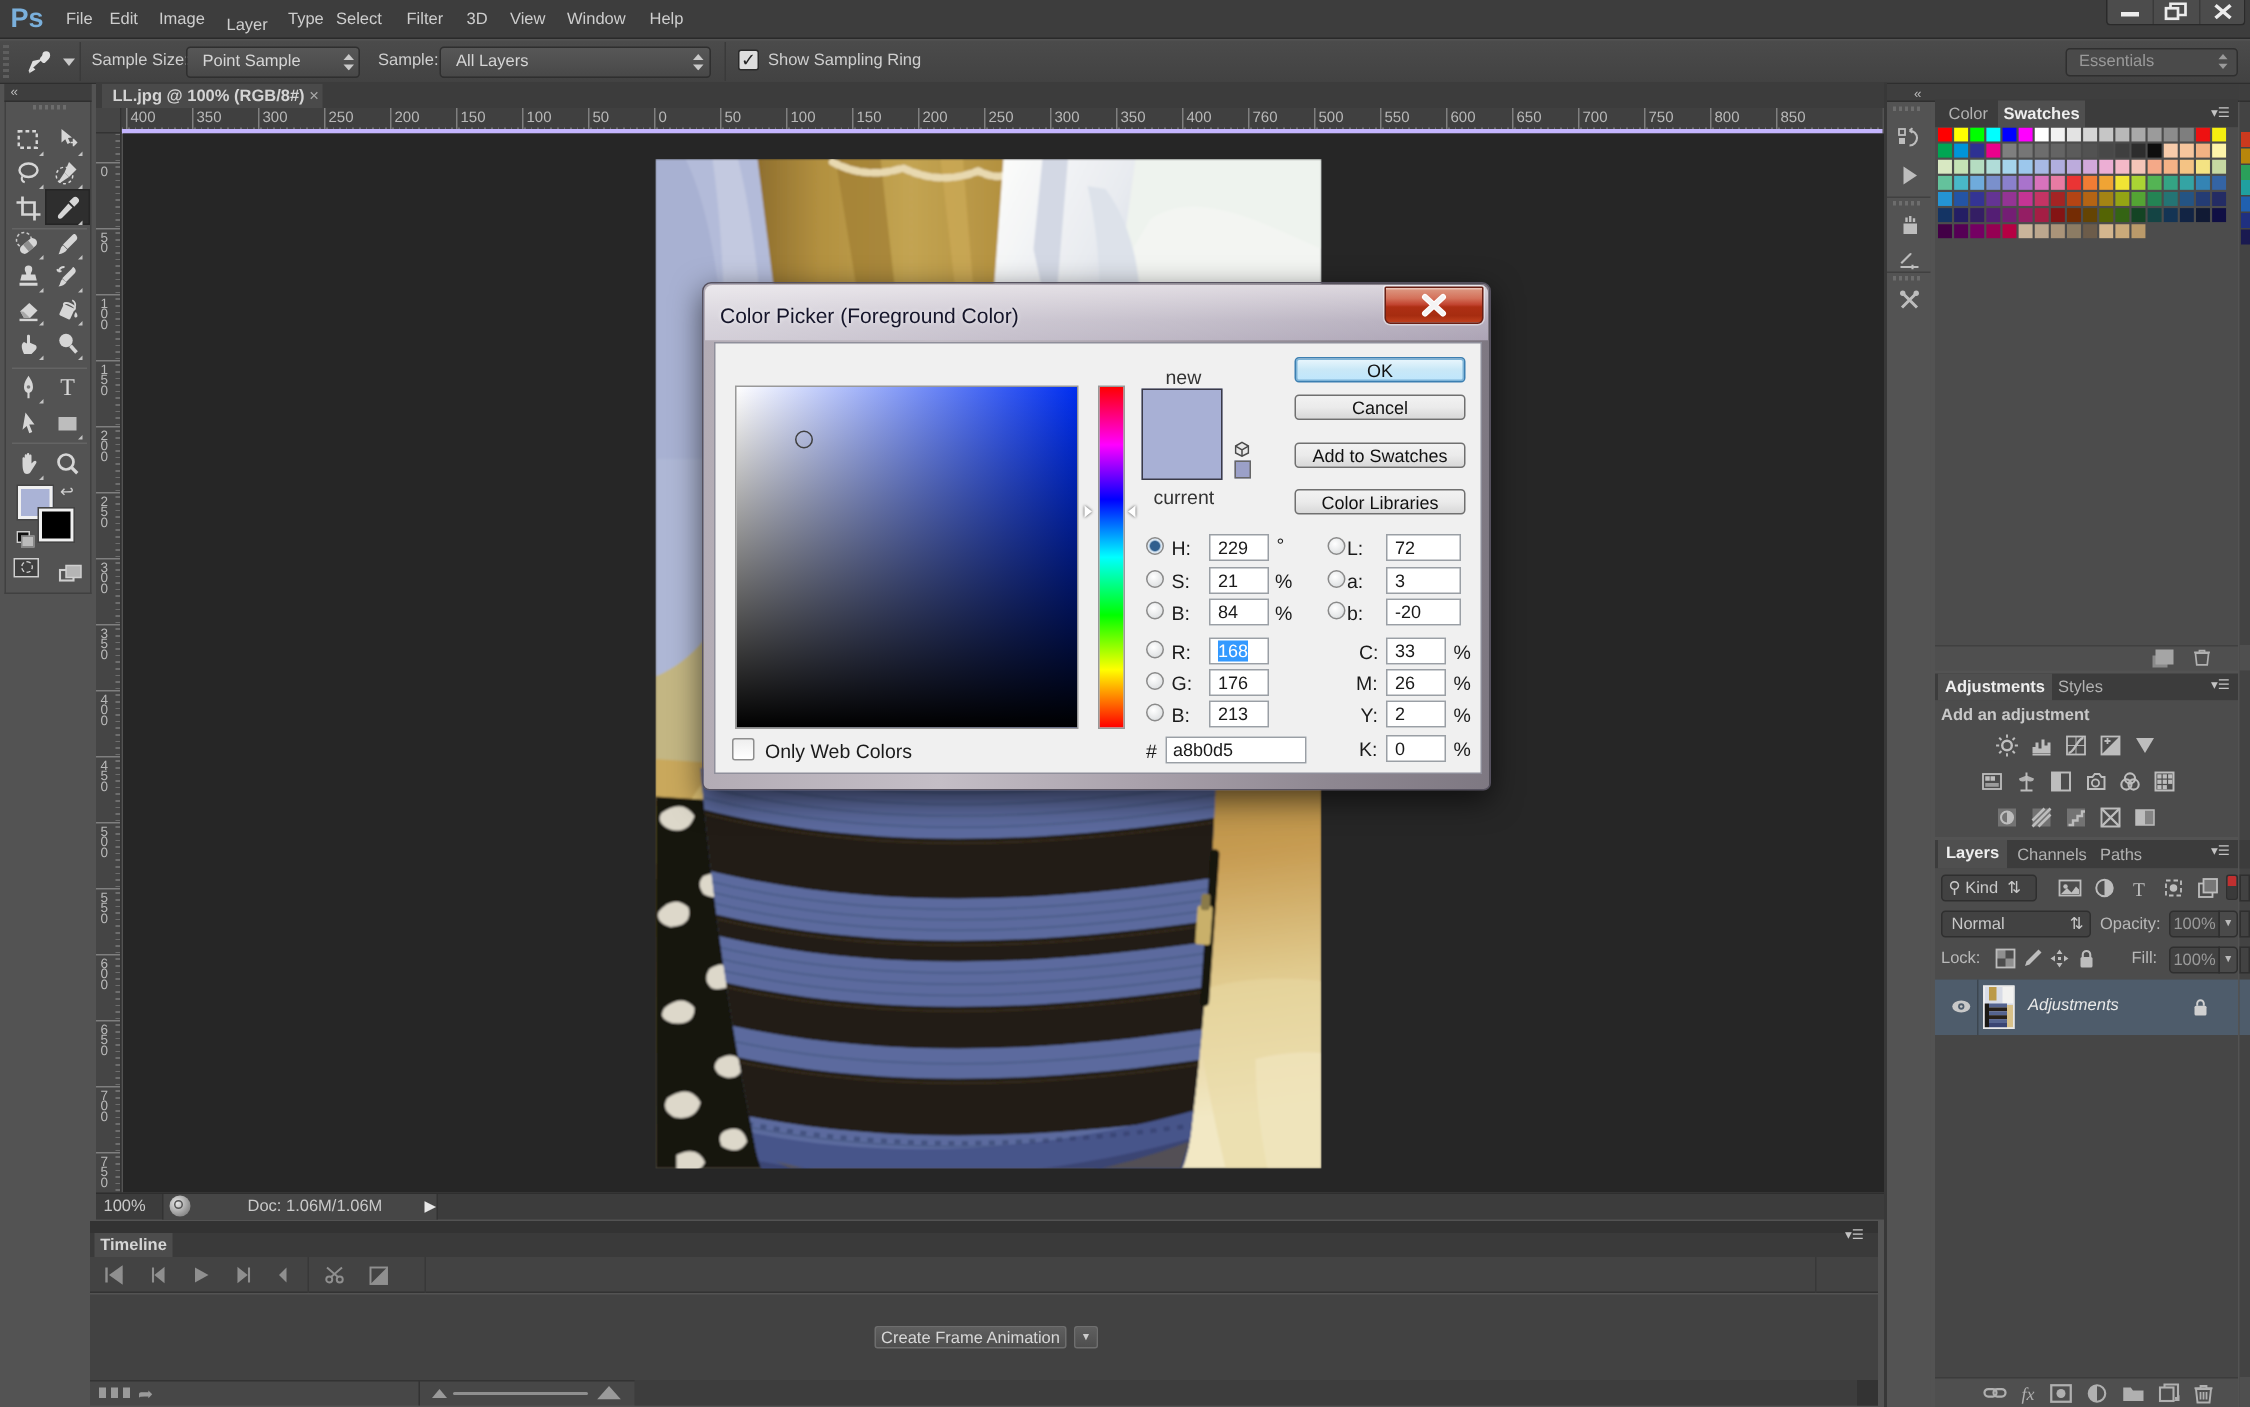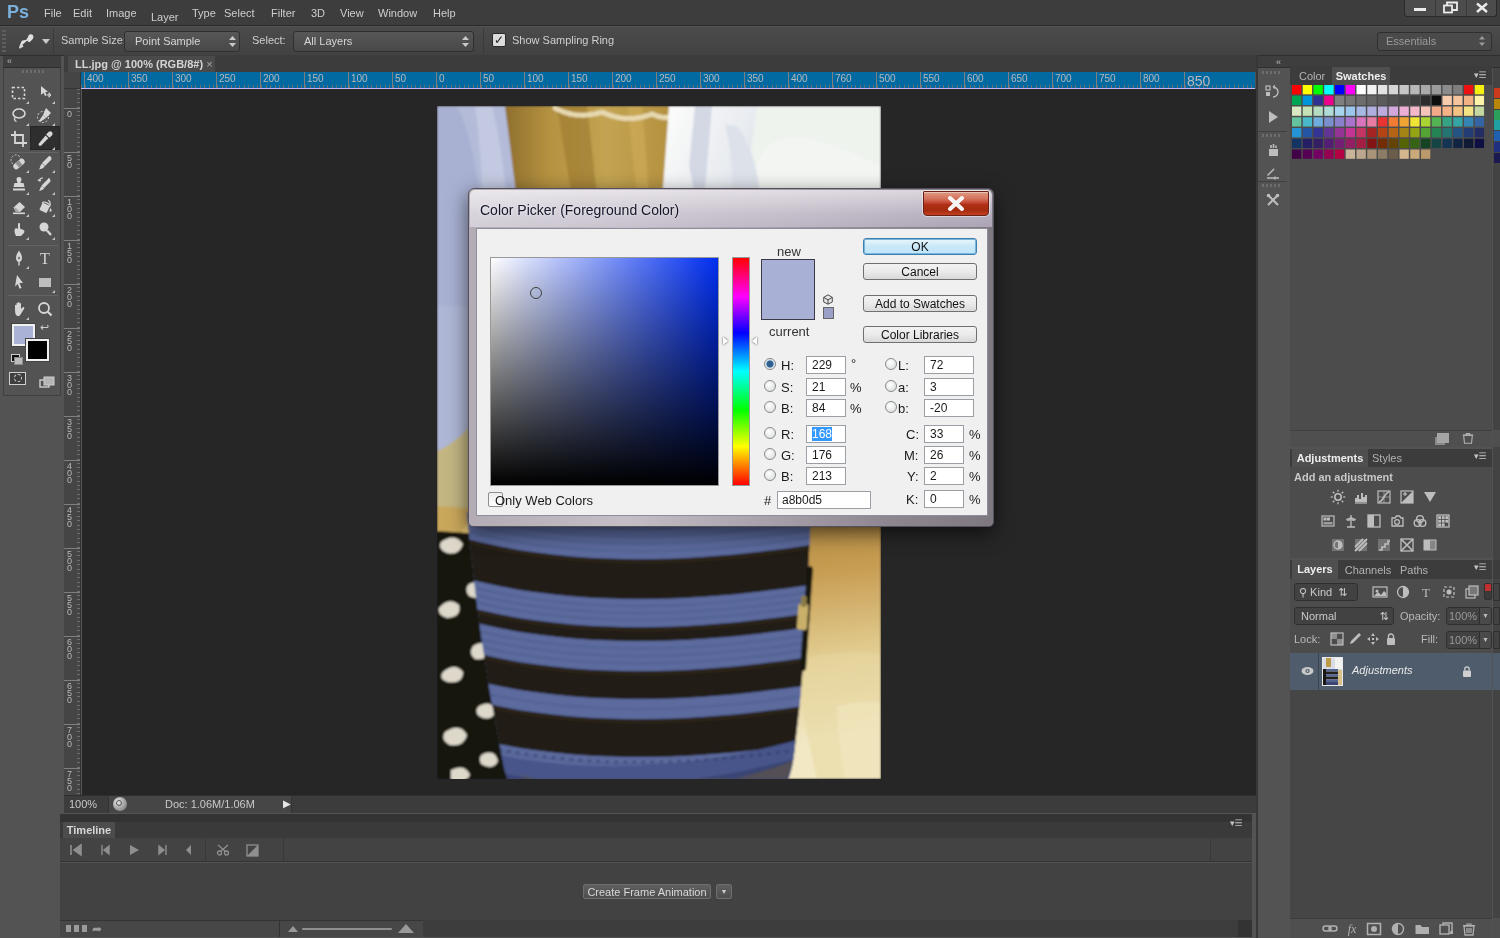--- a/index.html
+++ b/index.html
@@ -46,21 +46,21 @@
       <svg width="30" height="15" viewBox="0 0 30 15">
         <path d="M10,3.5 L20,12 M20,3.5 L10,12" stroke="#ececec" stroke-width="2.4"></path>
       </svg>
     </div>
 </div>
 
 <div class="abs optbar"></div>
 <div class="abs" id="opt-eyedrop" style="left:14px;top:32px;width:22px;height:20px"></div>
 <div class="abs lbl" style="left:61px;top:34px">Sample Size:</div>
 <div class="abs dd" style="left:124px;top:31px;width:116px;height:21px;line-height:19px;padding-left:10px">Point Sample</div>
-<div class="abs lbl" style="left:252px;top:34px">Select:</div>
+<div class="abs lbl" style="left:252px;top:34px">Sample:</div>
 <div class="abs dd" style="left:293px;top:31px;width:181px;height:21px;line-height:19px;padding-left:10px">All Layers</div>
 <div class="abs" style="left:492px;top:33px;width:14px;height:14px;background:#ddd;border:1px solid #2a2a2a;border-radius:2px;color:#222;font-size:12px;line-height:13px;text-align:center">✓</div>
 <div class="abs lbl" style="left:512px;top:34px">Show Sampling Ring</div>
 <div class="abs dd" style="left:1377px;top:32px;width:115px;height:19px;line-height:17px;padding-left:8px;background:#4a4a4a;color:#9a9a9a">Essentials</div>
 <div class="abs" style="left:2px;top:30px;width:4px;height:22px;background:repeating-linear-gradient(to bottom,#5e5e5e 0 2px,transparent 2px 4px)"></div>
 <svg class="abs" style="left:16px;top:32px" width="20" height="20" viewBox="0 0 20 20">
     <circle cx="14.8" cy="4.8" r="2.6" fill="#e0e0e0"></circle>
     <rect x="10.9" y="4.4" width="6" height="4.6" rx="1.6" transform="rotate(-45 14 7)" fill="#e0e0e0"></rect>
     <path d="M12.4,7 L5.4,14 L4,16.4 L3.2,15.6 L5.6,8.8 Z" fill="#e0e0e0" transform="rotate(3 8 12)"></path>
     <path d="M5.8,12.6 L3.2,17 L7.6,14.4 Z" fill="#e0e0e0"></path>
@@ -245,21 +245,21 @@
     <div style="position:absolute;left:34px;top:318px;width:20px;height:14px">
       <svg width="18" height="18" viewBox="0 0 18 18">
         <rect x="2" y="6" width="9" height="7" fill="none" stroke="#cfcfcf" stroke-width="1.4"></rect>
         <rect x="6" y="3" width="10" height="8" fill="#b5b5b5" stroke="#cfcfcf"></rect>
       </svg>
     </div>
   </div>
 
 <div class="abs" style="left:64px;top:55px;width:1192px;height:17px;background:#3c3c3c"></div>
 <div class="abs" style="left:68px;top:56px;width:147px;height:16px;background:#4a4a4a;color:#d4d4d4;font-size:11px;font-weight:bold;line-height:16px;padding-left:7px;white-space:nowrap">LL.jpg @ 100% (RGB/8#) <span style="font-weight:normal;color:#aaa;font-size:11px">×</span></div>
-<div class="abs" id="hruler" style="left:81px;top:72px;width:1174px;height:17px;background:#0369a1;border-bottom:1px solid #c4b5fd;overflow:hidden">
+<div class="abs" id="hruler" style="left:81px;top:72px;width:1174px;height:17px;background:#404040;border-bottom:3px solid #c4b5fd;overflow:hidden">
     <div style="position:absolute;left:0;top:13px;width:1174px;height:4px;background:repeating-linear-gradient(to right,#6e6e6e 0 1px,transparent 1px 4.4px)"></div>
     <div style="position:absolute;left:3px;top:0;width:1px;height:17px;background:#7f7f7f"></div>
     <div style="position:absolute;left:6px;top:1px;font-size:10px;color:#b9b9b9">400</div>
     <div style="position:absolute;left:47px;top:0;width:1px;height:17px;background:#7f7f7f"></div>
     <div style="position:absolute;left:50px;top:1px;font-size:10px;color:#b9b9b9">350</div>
     <div style="position:absolute;left:91px;top:0;width:1px;height:17px;background:#7f7f7f"></div>
     <div style="position:absolute;left:94px;top:1px;font-size:10px;color:#b9b9b9">300</div>
     <div style="position:absolute;left:135px;top:0;width:1px;height:17px;background:#7f7f7f"></div>
     <div style="position:absolute;left:138px;top:1px;font-size:10px;color:#b9b9b9">250</div>
     <div style="position:absolute;left:179px;top:0;width:1px;height:17px;background:#7f7f7f"></div>
@@ -298,21 +298,21 @@
     <div style="position:absolute;left:886px;top:1px;font-size:10px;color:#b9b9b9">600</div>
     <div style="position:absolute;left:927px;top:0;width:1px;height:17px;background:#7f7f7f"></div>
     <div style="position:absolute;left:930px;top:1px;font-size:10px;color:#b9b9b9">650</div>
     <div style="position:absolute;left:971px;top:0;width:1px;height:17px;background:#7f7f7f"></div>
     <div style="position:absolute;left:974px;top:1px;font-size:10px;color:#b9b9b9">700</div>
     <div style="position:absolute;left:1015px;top:0;width:1px;height:17px;background:#7f7f7f"></div>
     <div style="position:absolute;left:1018px;top:1px;font-size:10px;color:#b9b9b9">750</div>
     <div style="position:absolute;left:1059px;top:0;width:1px;height:17px;background:#7f7f7f"></div>
     <div style="position:absolute;left:1062px;top:1px;font-size:10px;color:#b9b9b9">800</div>
     <div style="position:absolute;left:1103px;top:0;width:1px;height:17px;background:#7f7f7f"></div>
-    <div style="position:absolute;left:1106px;top:1px;font-size:14px;color:#b9b9b9">850</div>
+    <div style="position:absolute;left:1106px;top:1px;font-size:10px;color:#b9b9b9">850</div>
   </div>
 <div class="abs" id="vruler" style="left:64px;top:89px;width:17px;height:706px;background:#454545;border-right:1px solid #333;overflow:hidden">
     <div style="position:absolute;left:13px;top:0;width:4px;height:706px;background:repeating-linear-gradient(to bottom,#6e6e6e 0 1px,transparent 1px 4.4px)"></div>
     <div style="position:absolute;left:0;top:19px;width:17px;height:1px;background:#7f7f7f"></div>
     <div style="position:absolute;left:3px;top:22px;font-size:9px;line-height:7px;color:#b9b9b9">0</div>
     <div style="position:absolute;left:0;top:63px;width:17px;height:1px;background:#7f7f7f"></div>
     <div style="position:absolute;left:3px;top:66px;font-size:9px;line-height:7px;color:#b9b9b9">5<br>0</div>
     <div style="position:absolute;left:0;top:107px;width:17px;height:1px;background:#7f7f7f"></div>
     <div style="position:absolute;left:3px;top:110px;font-size:9px;line-height:7px;color:#b9b9b9">1<br>0<br>0</div>
     <div style="position:absolute;left:0;top:151px;width:17px;height:1px;background:#7f7f7f"></div>
@@ -1092,15 +1092,15 @@
       <input class="vbox" style="left: 455px; top: 278px; width: 40px;" value="2">
       <div class="abs" style="left:500px;top:280px">%</div>
     <div class="abs" style="left:437px;top:303px">K:</div>
       <input class="vbox" style="left: 455px; top: 301px; width: 40px;" value="0">
       <div class="abs" style="left:500px;top:303px">%</div>
 
     <div class="abs" style="left:295px;top:304px">#</div>
       <input class="vbox" style="left: 308px; top: 302px; width: 94px; text-align: left; padding-left: 4px;" value="a8b0d5">
 
     <div class="abs" style="left:19px;top:303px;width:15px;height:15px;background:linear-gradient(#eee,#fff);border:1px solid #8e8e8e;border-radius:2px"></div>
-    <div class="abs" style="left:26px;top:304px">Only Web Colors</div>
+    <div class="abs" style="left:41px;top:304px">Only Web Colors</div>
   </div>
 </div>
 
 </body></html>

